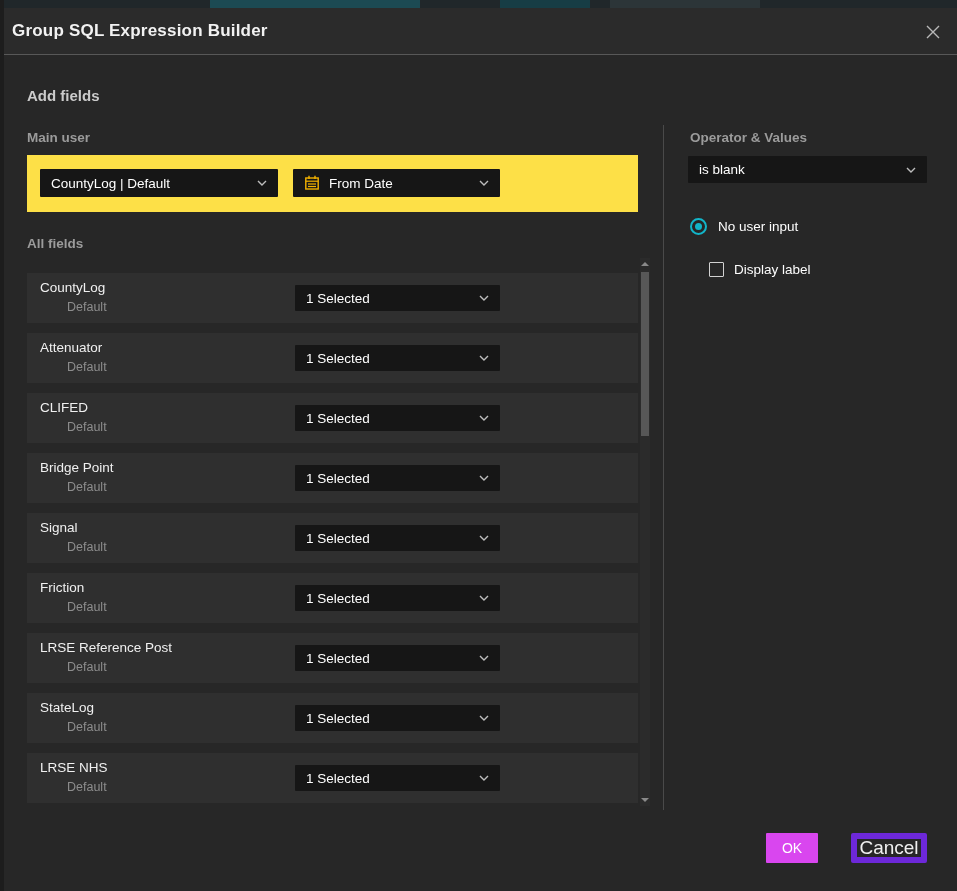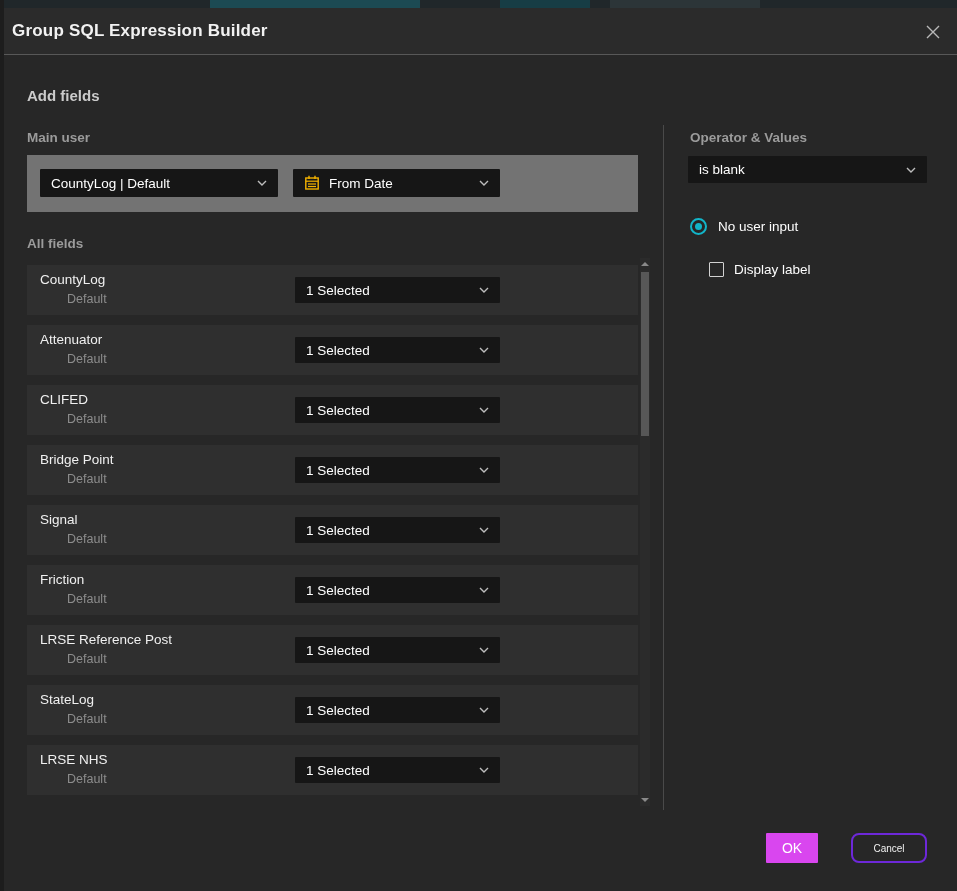--- a/index.html
+++ b/index.html
@@ -35,27 +35,27 @@
 
   
   .dropdown {
     background: #161616; color: #fff; font-size: 13.5px;
     display: flex; align-items: center; padding: 0 11px; cursor: pointer;
     border-radius: 1px;
   }
   .dropdown .dd-label { white-space: nowrap; overflow: hidden; }
   .dropdown .chev { margin-left: auto; display: flex; align-items: center; }
 
-  .main-panel { position: absolute; left: 27px; top: 155px; width: 611px; height: 57px; background: #737373; text-align: center; }
+  .main-panel { position: absolute; left: 27px; top: 155px; width: 611px; height: 57px; background: #fde047; text-align: center; }
   .dd-layer { position: absolute; left: 13px; top: 14px; width: 238px; height: 28px; }
   .dd-field { position: absolute; left: 266px; top: 14px; width: 207px; height: 28px; }
   .dd-field .cal { display: flex; align-items: center; margin-right: 9px; }
 
   
-  .fields-list { position: absolute; left: 27px; top: 265px; width: 611px; display: flex; flex-direction: column; gap: 10px; }
+  .fields-list { position: absolute; left: 27px; top: 273px; width: 611px; display: flex; flex-direction: column; gap: 10px; }
   .field-row { position: relative; height: 50px; background: #2f2f2f; }
   .field-row .fname { position: absolute; left: 13px; top: 7px; font-size: 13.5px; color: #f0f0f0; }
   .field-row .fsub  { position: absolute; left: 13px; top: 27px; font-size: 12.5px; color: #8d8d8d; margin-left: 27px; }
   .field-row .dd-sel { position: absolute; left: 268px; top: 12px; width: 205px; height: 26px; }
 
   
   .scrollbar { position: absolute; left: 640px; top: 258px; width: 10px; height: 548px; background: #2b2b2b; }
   .sb-up, .sb-down { position: absolute; left: 0; width: 10px; height: 12px; display: flex; align-items: center; justify-content: center; cursor: pointer; }
   .sb-up { top: 0; } .sb-down { bottom: 0; }
   .tri-up { width: 0; height: 0; border-left: 4px solid transparent; border-right: 4px solid transparent; border-bottom: 4px solid #8a8a8a; }
@@ -77,22 +77,22 @@
 
   
   .btn-ok {
     position: absolute; left: 766px; top: 833px; width: 52px; height: 30px;
     background: #d946ef; color: #fff; font-size: 14px; border: none; cursor: pointer;
     display: flex; align-items: center; justify-content: center; border-radius: 1px;
     font-family: "Liberation Sans", sans-serif;
   }
   .btn-cancel {
     position: absolute; left: 851px; top: 833px; width: 76px; height: 30px;
-    background: transparent; color: #f0f0f0; font-size: 10px; border: 2px solid #6d28d9; cursor: pointer;
-    display: flex; align-items: center; justify-content: center; border-radius: 8px;
+    background: transparent; color: #f0f0f0; font-size: 19px; border: 6px solid #6d28d9; cursor: pointer;
+    display: flex; align-items: center; justify-content: center; border-radius: 2px;
     font-family: "Liberation Sans", sans-serif;
   }
 </style>
 </head>
 <body>
 
 <div id="screen">
 
   <div class="app-peek">
     <div class="peek-frag frag-a"></div>

